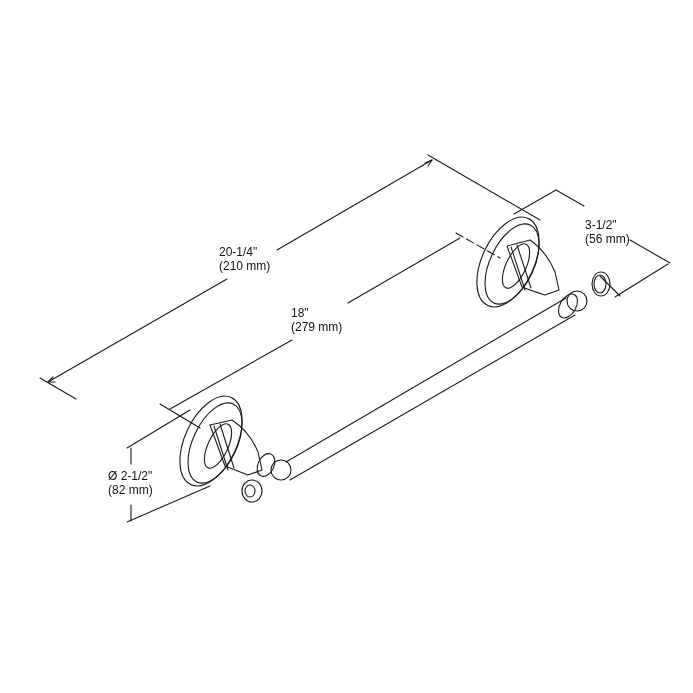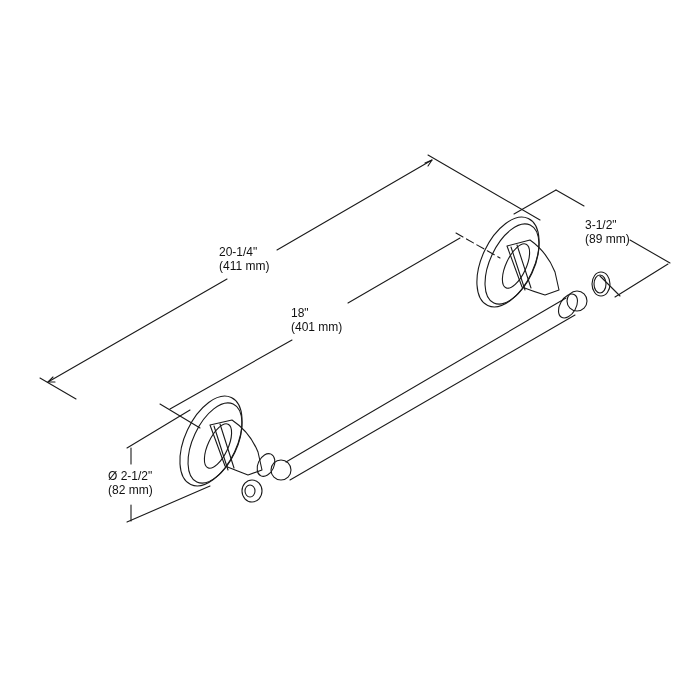--- a/index.html
+++ b/index.html
@@ -72,29 +72,29 @@
     <path d="M507,246 L530,240 Q547,252 555,272 L559,290 L545,295 Q532,291 522,287 Z"></path>
     <line x1="511" y1="247" x2="525" y2="290"></line>
     <line x1="517" y1="245" x2="531" y2="288"></line>
     <ellipse cx="601" cy="284" rx="9" ry="12"></ellipse>
     <ellipse cx="600" cy="284" rx="6" ry="9"></ellipse>
   </g>
 </svg>
 
 <div class="dim-label" style="left:219px; top:245px;">
   <div>20-1/4"</div>
-  <div>(411 mm)</div>
+  <div>(210 mm)</div>
 </div>
 
 <div class="dim-label" style="left:291px; top:306px;">
   <div>18"</div>
-  <div>(401 mm)</div>
+  <div>(279 mm)</div>
 </div>
 
 <div class="dim-label" style="left:585px; top:218px;">
   <div>3-1/2"</div>
-  <div>(89 mm)</div>
+  <div>(56 mm)</div>
 </div>
 
 <div class="dim-label" style="left:108px; top:469px;">
   <div>Ø 2-1/2"</div>
   <div>(82 mm)</div>
 </div>
 
 </body></html>

